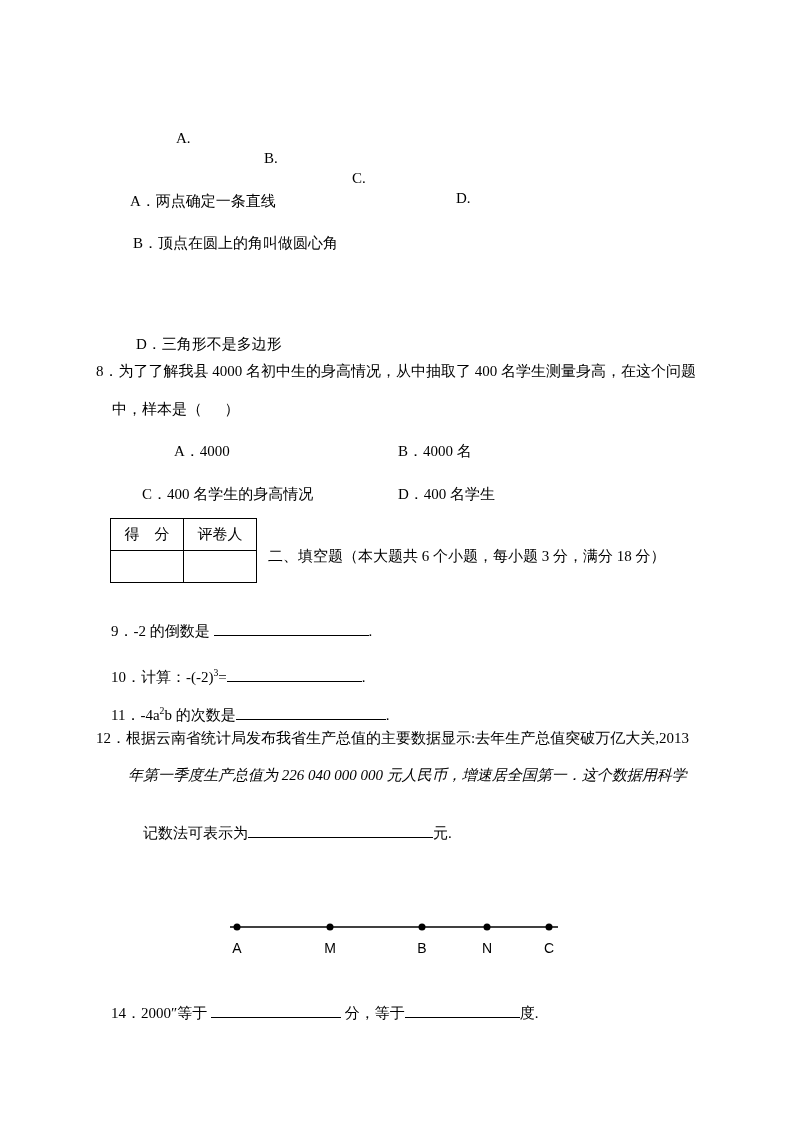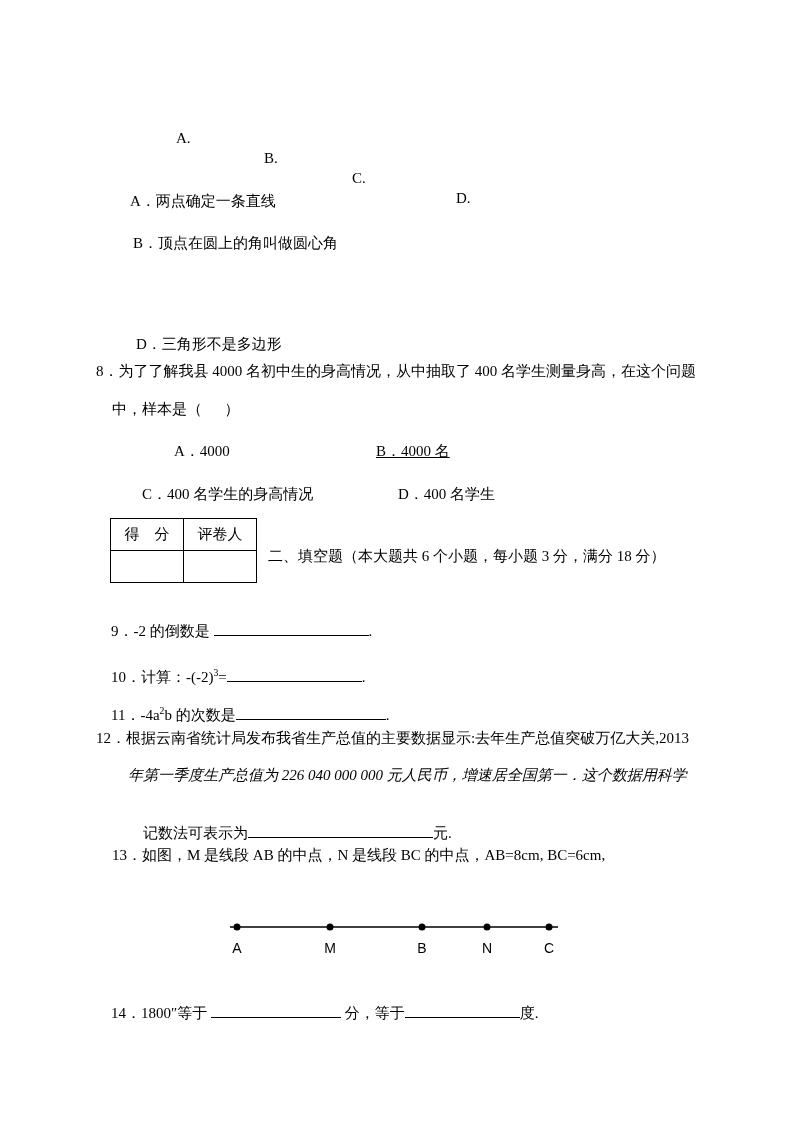--- a/index.html
+++ b/index.html
@@ -59,21 +59,21 @@
     <span style="position:absolute; left:280px;">D.</span>
   </div>
 
   <div class="line" style="left:130px; top:191px;">A．两点确定一条直线</div>
   <div class="line" style="left:133px; top:233px;text-align:center;">B．顶点在圆上的角叫做圆心角</div>
   <div class="line" style="left:136px; top:334px;">D．三角形不是多边形</div>
 
   <div class="line" style="left:96px; top:361px;">8．为了了解我县 4000 名初中生的身高情况，从中抽取了 400 名学生测量身高，在这个问题</div>
   <div class="line" style="left:112px; top:399px;">中，样本是（      ）</div>
   <div class="line" style="left:142px; top:441px;margin-left:32px;">A．4000</div>
-  <div class="line" style="left:376px; top:441px;text-decoration:underline;">B．4000 名</div>
+  <div class="line" style="left:398px; top:441px;">B．4000 名</div>
   <div class="line" style="left:142px; top:484px;">C．400 名学生的身高情况</div>
   <div class="line" style="left:398px; top:484px;">D．400 名学生</div>
 
   <table class="score-table" style="left:110px; top:518px;">
     <tbody>
         <tr>
       <td>得　分</td>
       <td>评卷人</td>
     </tr>
     <tr>
@@ -96,33 +96,32 @@
   <div class="line" style="left:96px; top:681px;">
     <span>11．-4a</span><sup>2</sup><span>b 的次数是</span><span class="blank" style="width:150px"></span><span>.</span>
   </div>
 
   <div class="line" style="left:96px;  top:728px;">12．根据云南省统计局发布我省生产总值的主要数据显示:去年生产总值突破万亿大关,2013</div>
   <div class="line" style="left:128px; top:765px;font-style:italic;">年第一季度生产总值为 226 040 000 000 元人民币，增速居全国第一．这个数据用科学</div>
   <div class="line" style="left:128px; top:803px;">
     <span>记数法可表示为</span><span class="blank" style="width:185px"></span><span>元.</span>
   </div>
 
-  <div class="line" style="left:112px; top:845px;">13．如图，M 是线段 AB 的中点，N 是线段 BC 的中点，AB=8cm, BC=6cm,</div>
 
   <svg class="diagram" style="left:228px; top:915px;" width="335" height="44" viewBox="0 0 335 44">
     <line x1="2" y1="12" x2="330" y2="12" stroke="#000" stroke-width="1.5"></line>
     <circle cx="9" cy="12" r="3.5" fill="#000"></circle>
     <circle cx="102" cy="12" r="3.5" fill="#000"></circle>
     <circle cx="194" cy="12" r="3.5" fill="#000"></circle>
     <circle cx="259" cy="12" r="3.5" fill="#000"></circle>
     <circle cx="321" cy="12" r="3.5" fill="#000"></circle>
     <text x="9" y="38" text-anchor="middle">A</text>
     <text x="102" y="38" text-anchor="middle">M</text>
     <text x="194" y="38" text-anchor="middle">B</text>
     <text x="259" y="38" text-anchor="middle">N</text>
     <text x="321" y="38" text-anchor="middle">C</text>
   </svg>
 
   <div class="line" style="left:96px; top:983px;">
-    <span>14．1800″等于 </span><span class="blank" style="width:130px"></span><span> 分，等于</span><span class="blank" style="width:115px"></span><span>度.</span>
+    <span>14．2000″等于 </span><span class="blank" style="width:130px"></span><span> 分，等于</span><span class="blank" style="width:115px"></span><span>度.</span>
   </div>
 
 </div>
 
 </body></html>

